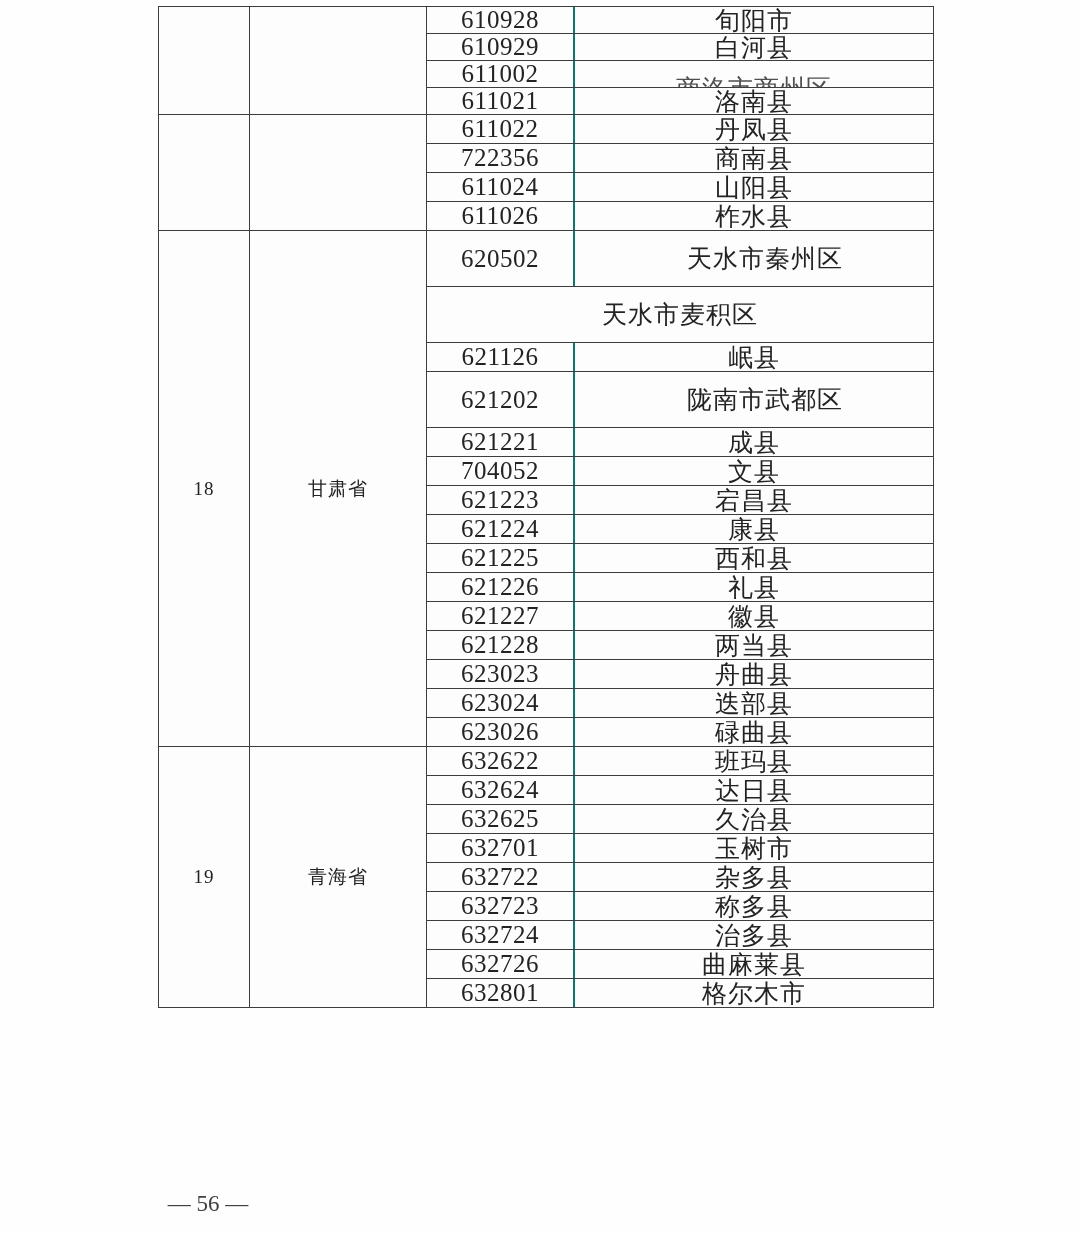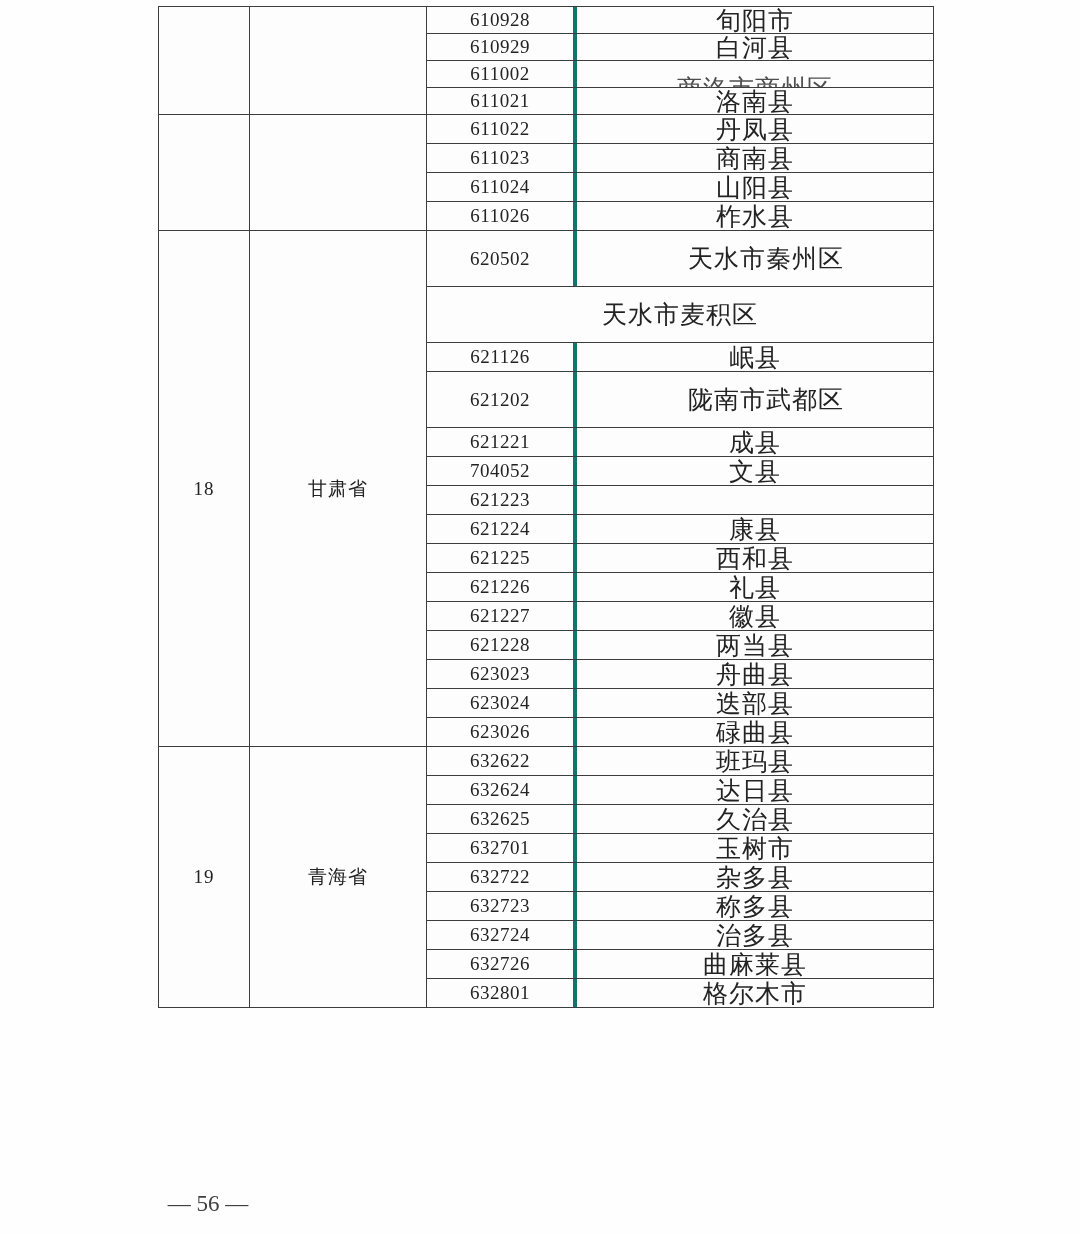--- a/index.html
+++ b/index.html
@@ -45,22 +45,22 @@
     border-right:1px solid #3d3d3d;
   }
   .rows { flex:1 1 auto; display:flex; flex-direction:column; }
   .row { display:flex; align-items:stretch; height:28px; }
   .section.compact .row { height:26px; }
   .row.tall { height:55px;gap:22px; }
   .row + .row { border-top:1px solid #3d3d3d; }
   .code {
     flex:0 0 146px;
     width:146px;
-    border-right:4px solid #0f766e;
-    font-size:19px;
+    border-right:2px solid #0f766e;
+    font-size:25px;
     letter-spacing:0.5px;
   }
   .name {
     flex:1 1 auto;
     font-size:25px;
     letter-spacing:1px;
   }
   
   .name.clipped { position:relative; overflow:hidden; }
   .name.clipped .clip-inner {
@@ -116,21 +116,21 @@
       </div>
       <div class="section">
         <div class="cell serial"></div>
         <div class="cell province"></div>
         <div class="rows">
           <div class="row">
             <div class="cell code">611022</div>
             <div class="cell name">丹凤县</div>
           </div>
           <div class="row">
-            <div class="cell code">611023</div>
+            <div class="cell code">722356</div>
             <div class="cell name">商南县</div>
           </div>
           <div class="row">
             <div class="cell code">611024</div>
             <div class="cell name">山阳县</div>
           </div>
           <div class="row">
             <div class="cell code">611026</div>
             <div class="cell name">柞水县</div>
           </div>
@@ -158,20 +158,21 @@
           <div class="row">
             <div class="cell code">621221</div>
             <div class="cell name">成县</div>
           </div>
           <div class="row">
             <div class="cell code">704052</div>
             <div class="cell name">文县</div>
           </div>
           <div class="row">
             <div class="cell code">621223</div>
+            <div class="cell name">宕昌县</div>
           </div>
           <div class="row">
             <div class="cell code">621224</div>
             <div class="cell name">康县</div>
           </div>
           <div class="row">
             <div class="cell code">621225</div>
             <div class="cell name">西和县</div>
           </div>
           <div class="row">

